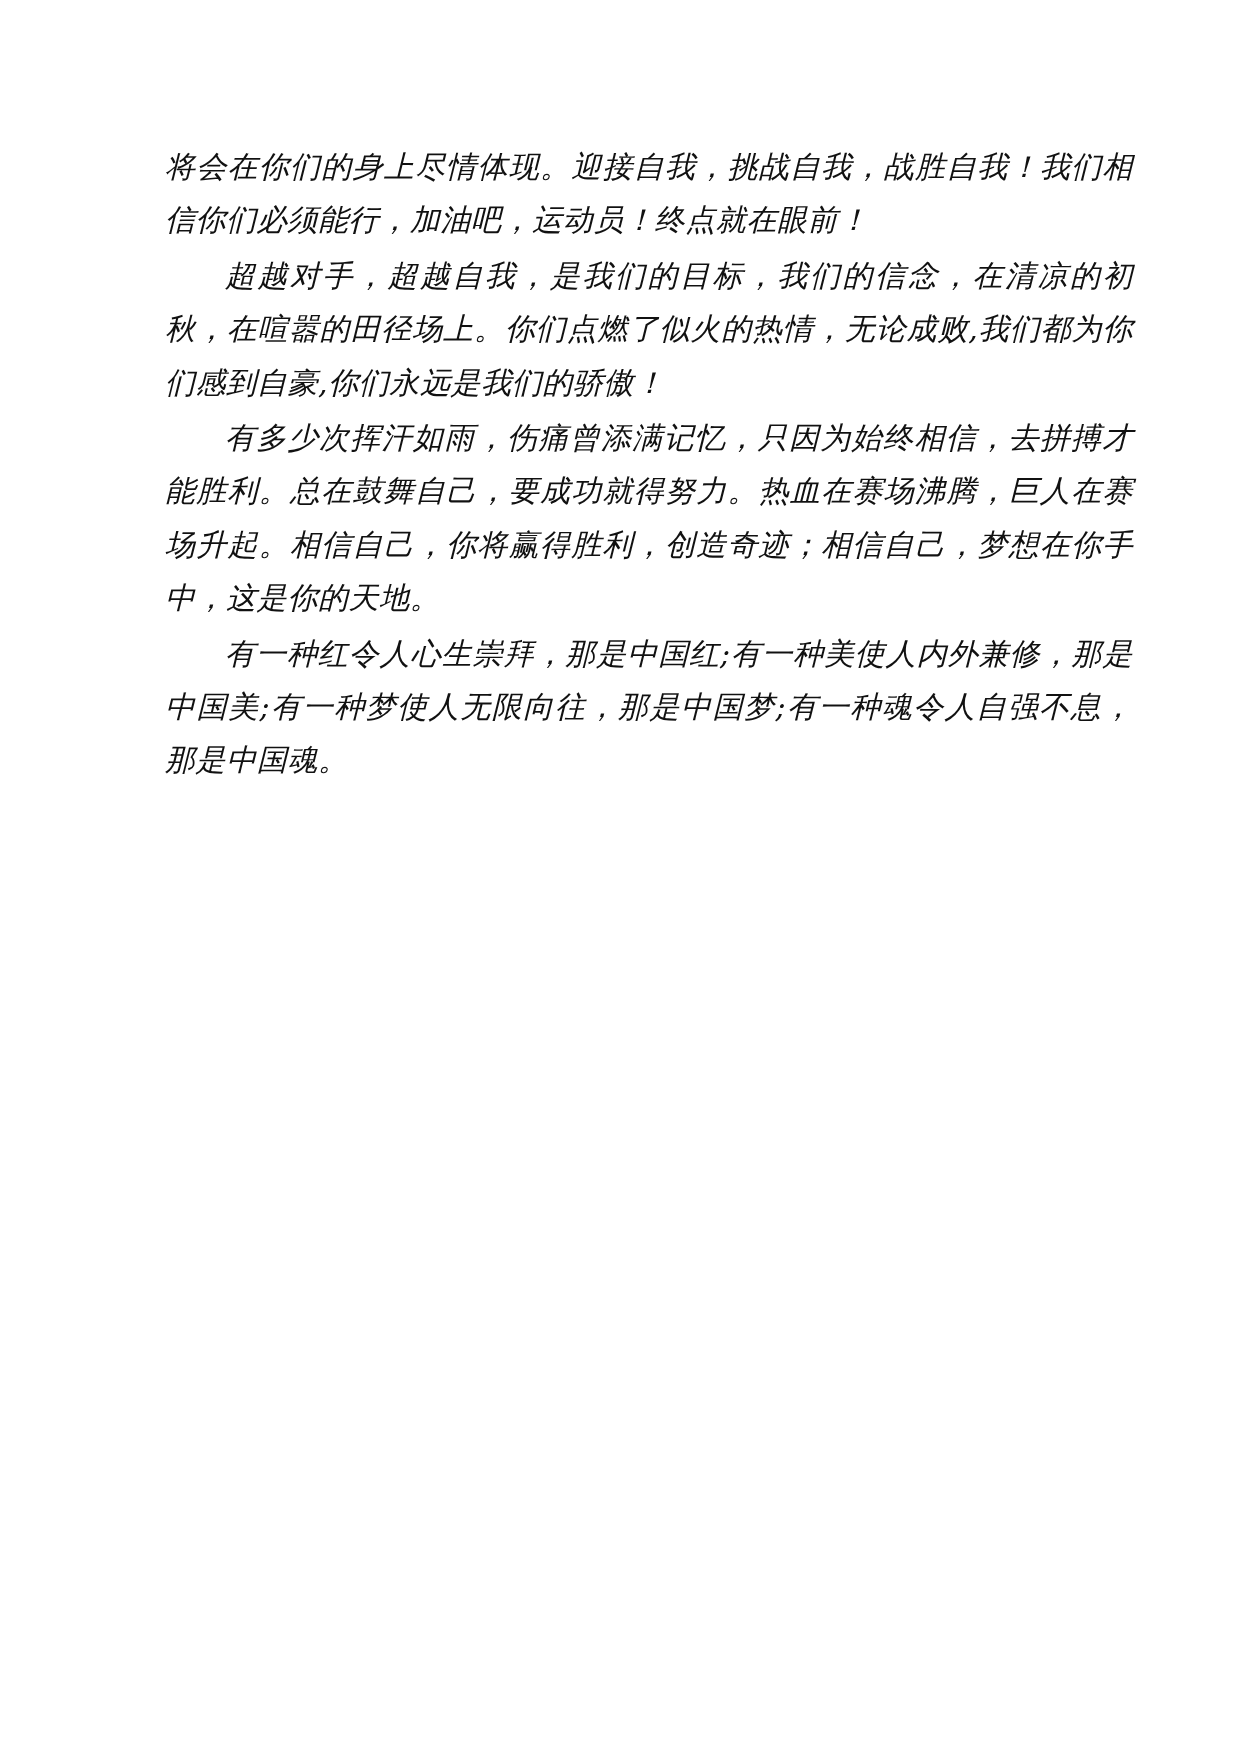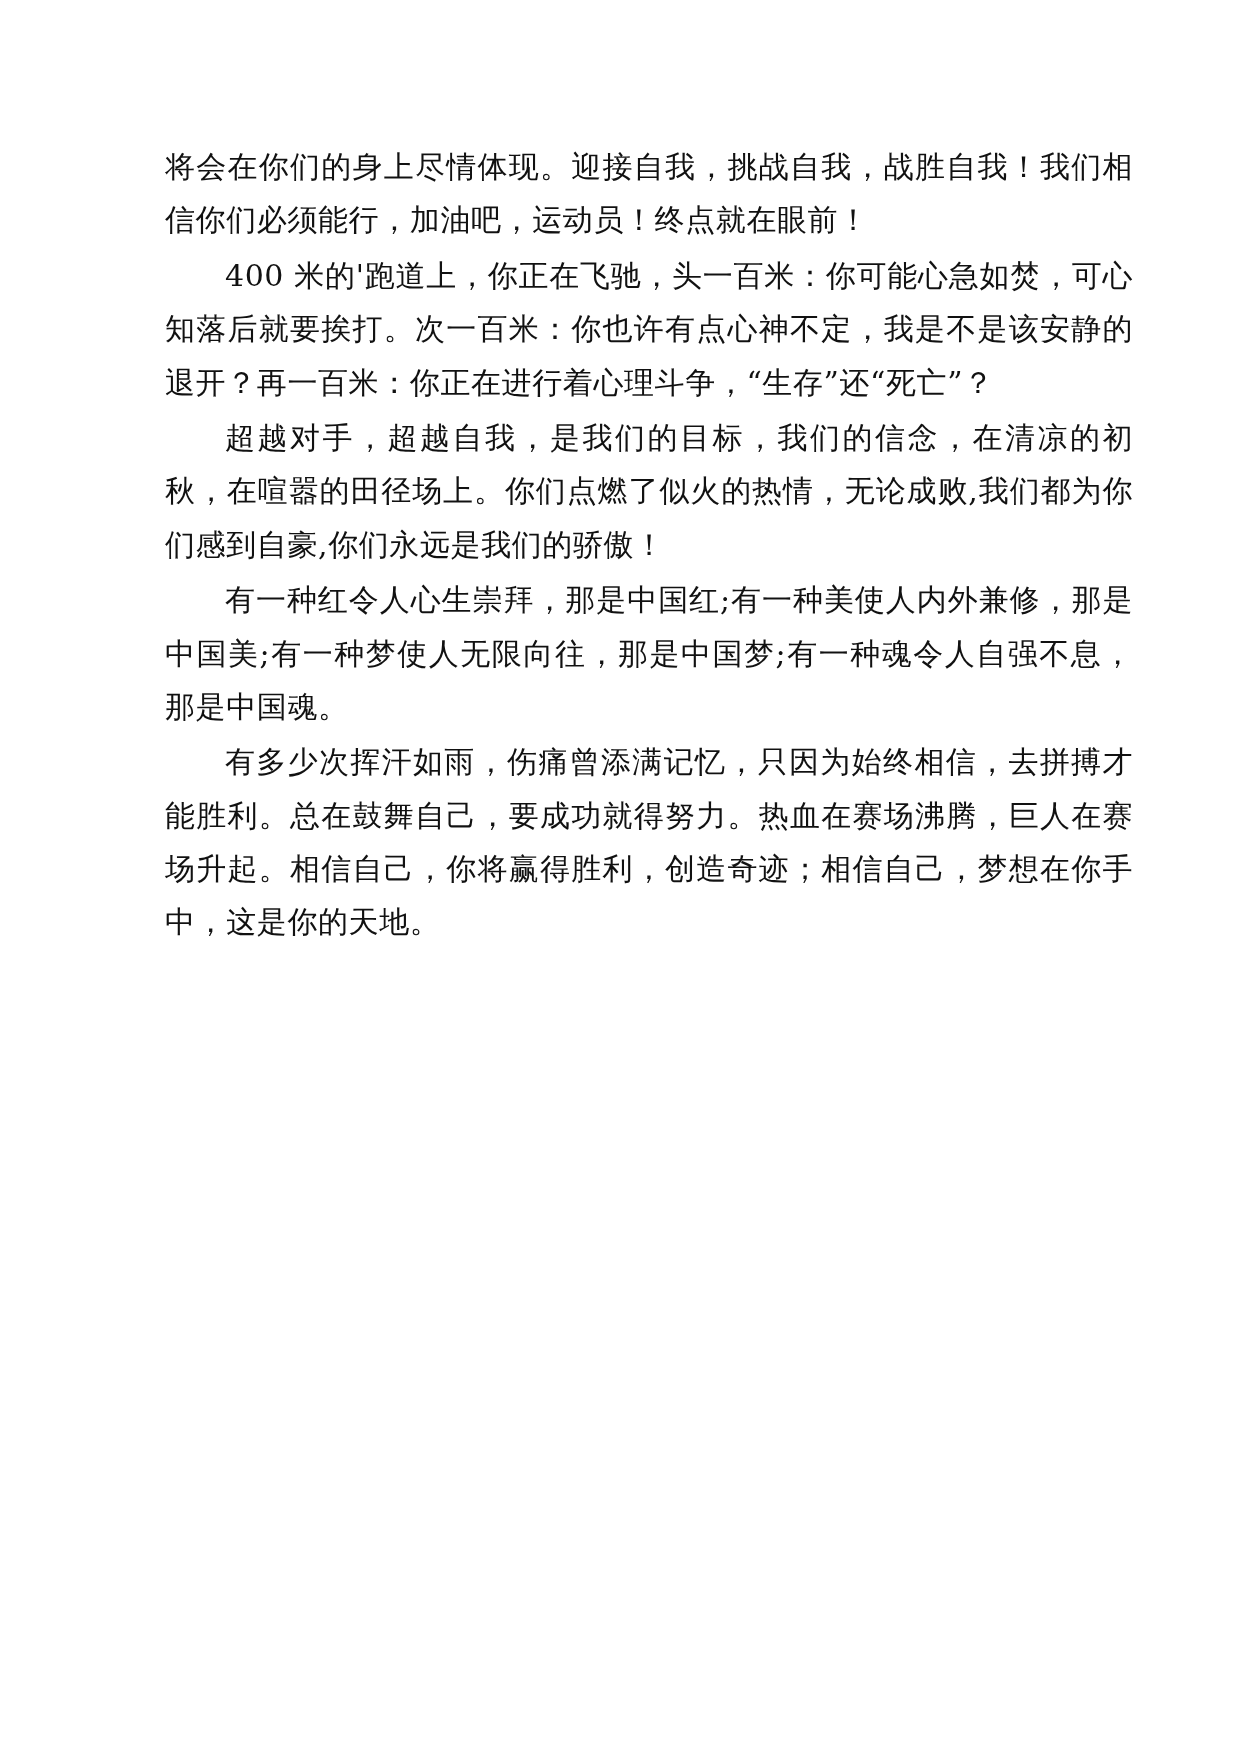--- a/index.html
+++ b/index.html
@@ -22,33 +22,33 @@
     padding: 140px 108px 120px 165px;
     background: #ffffff;
   }
   .doc-body {
     font-size: 30px;
     line-height: 1.78;
     letter-spacing: 0.6px;
     text-align: justify;
     text-justify: inter-ideograph;
     color: #111111;
+    font-style: italic;
   }
   .para {
     margin: 0 0 2px 0;
     text-indent: 2em;
   }
   .para.no-indent {
     text-indent: 0;
   }
 </style>
 </head>
 <body>
 
 <div class="page">
   <div class="doc-body">
     <p class="para no-indent">将会在你们的身上尽情体现。迎接自我，挑战自我，战胜自我！我们相信你们必须能行，加油吧，运动员！终点就在眼前！</p>
-    <p class="para">400 米的'跑道上，你正在飞驰，头一百米：你可能心急如焚，可心知落后就要挨打。次一百米：你也许有点心神不定，我是不是该安静的退开？再一百米：你正在进行着心理斗争，“生存”还“死亡”？</p>
     <p class="para">超越对手，超越自我，是我们的目标，我们的信念，在清凉的初秋，在喧嚣的田径场上。你们点燃了似火的热情，无论成败,我们都为你们感到自豪,你们永远是我们的骄傲！</p>
+    <p class="para">有多少次挥汗如雨，伤痛曾添满记忆，只因为始终相信，去拼搏才能胜利。总在鼓舞自己，要成功就得努力。热血在赛场沸腾，巨人在赛场升起。相信自己，你将赢得胜利，创造奇迹；相信自己，梦想在你手中，这是你的天地。</p>
     <p class="para">有一种红令人心生崇拜，那是中国红;有一种美使人内外兼修，那是中国美;有一种梦使人无限向往，那是中国梦;有一种魂令人自强不息，那是中国魂。</p>
-    <p class="para">有多少次挥汗如雨，伤痛曾添满记忆，只因为始终相信，去拼搏才能胜利。总在鼓舞自己，要成功就得努力。热血在赛场沸腾，巨人在赛场升起。相信自己，你将赢得胜利，创造奇迹；相信自己，梦想在你手中，这是你的天地。</p>
   </div>
 </div>
 
 </body></html>

